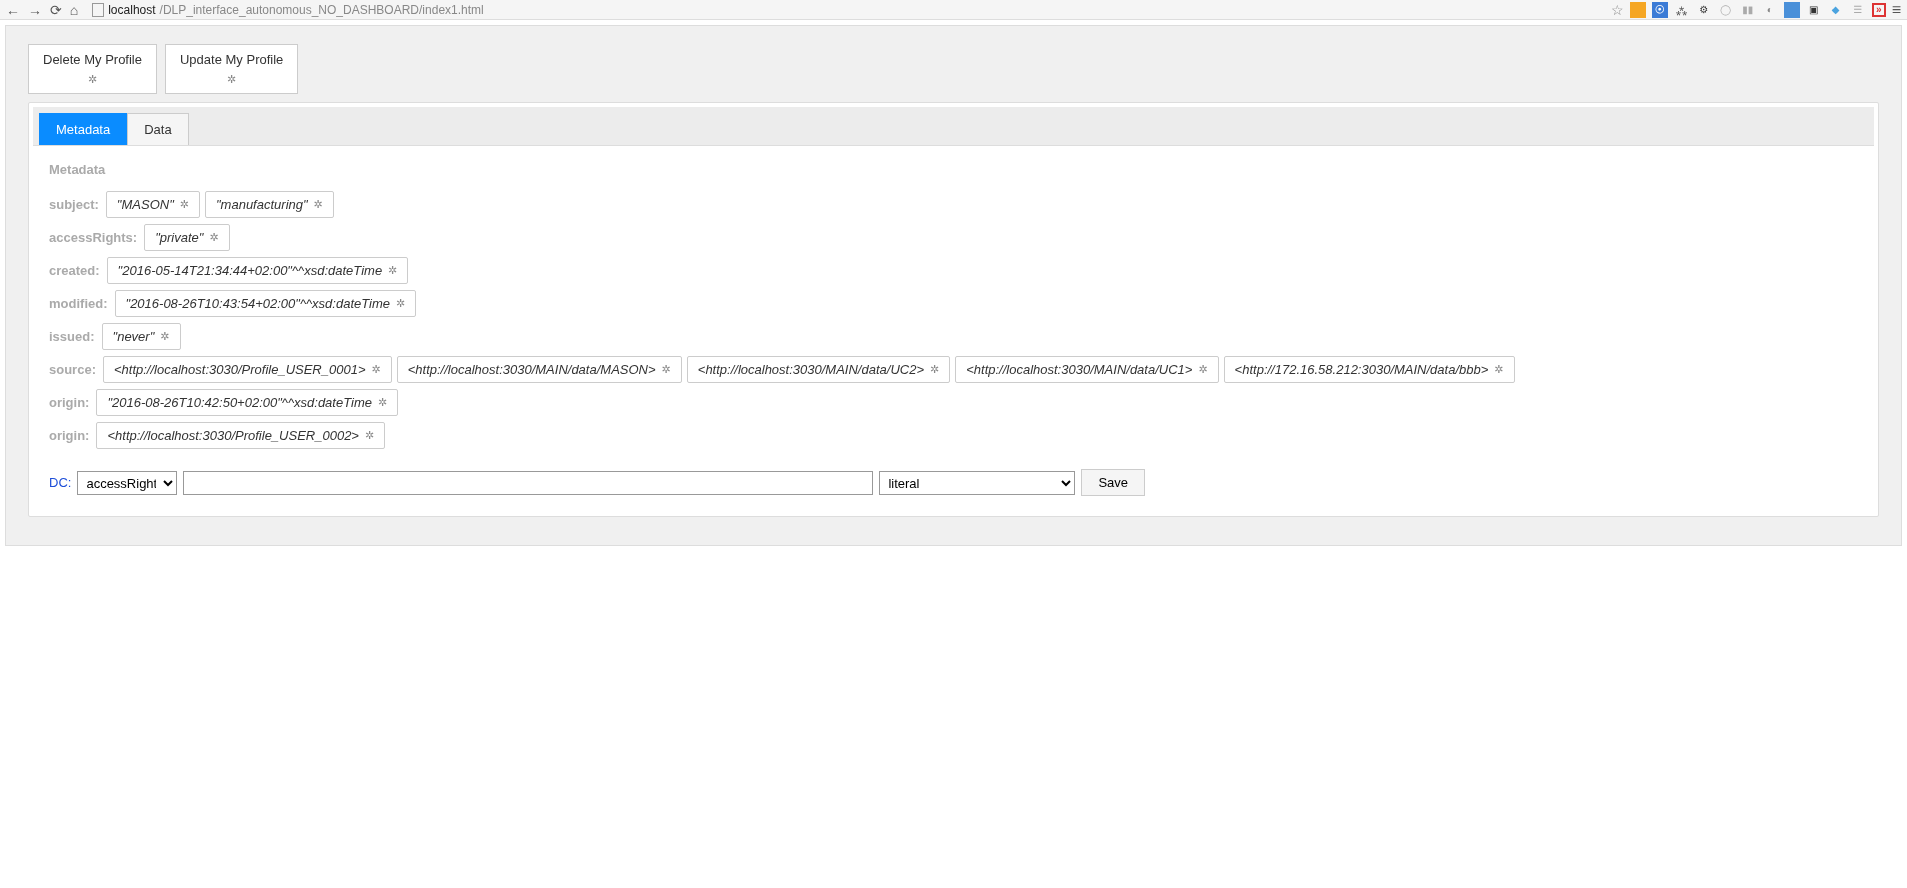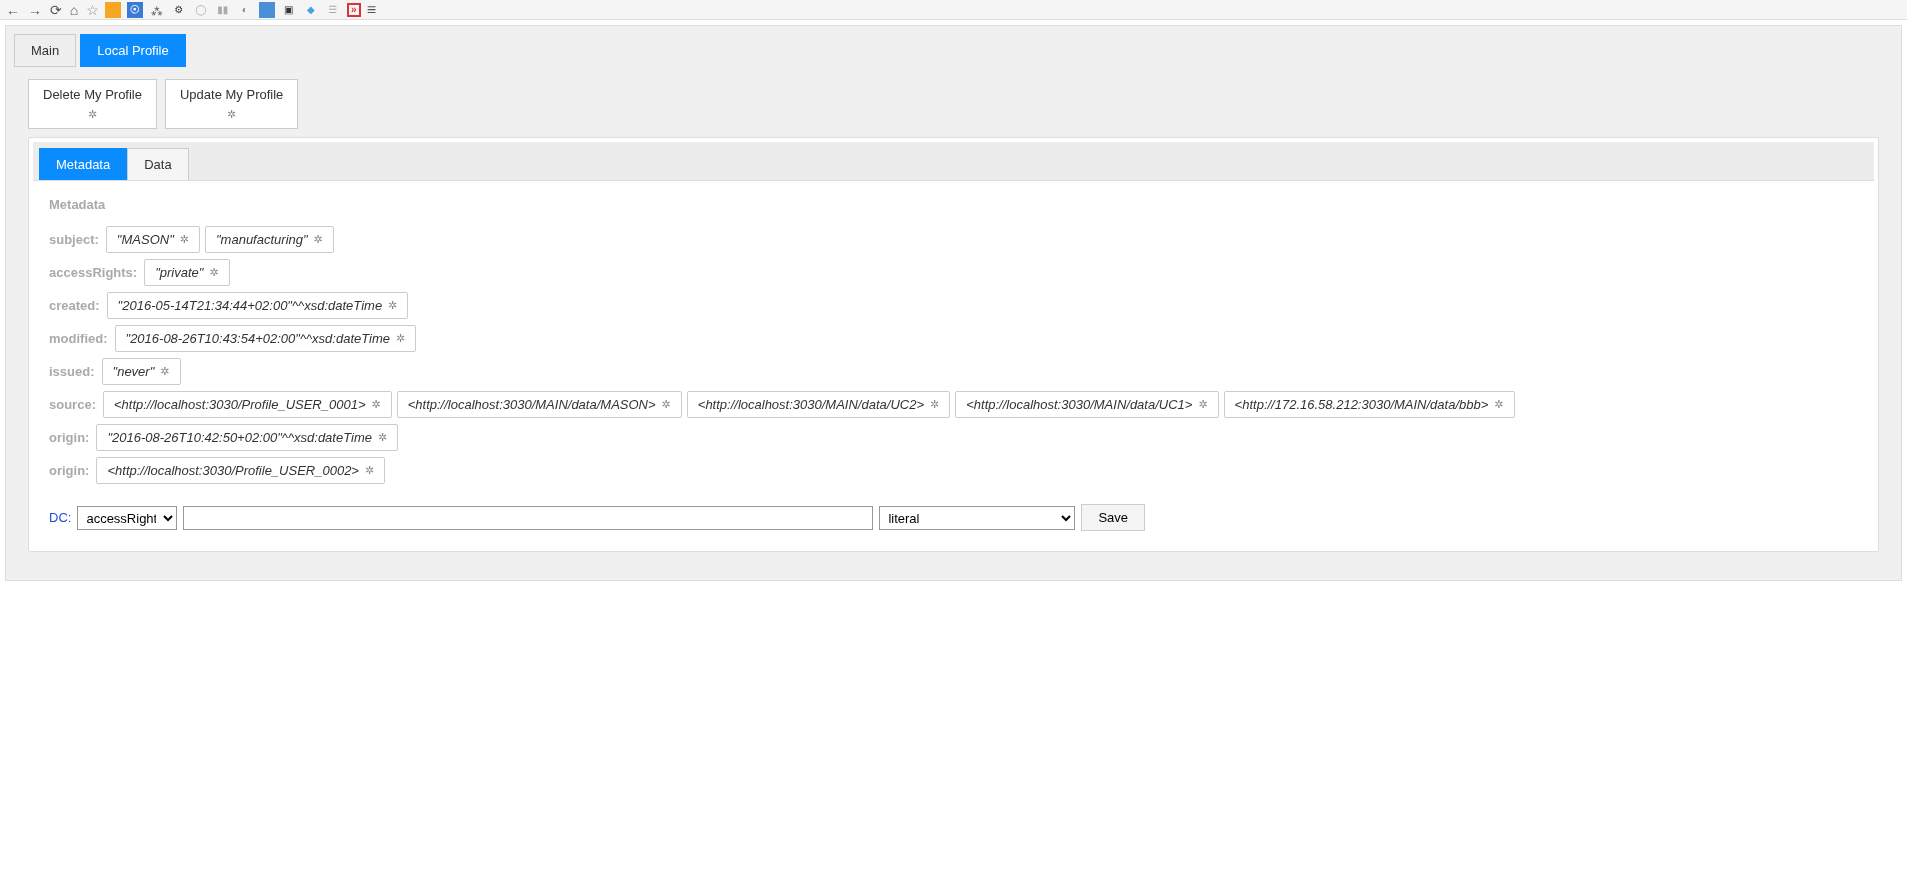--- a/index.html
+++ b/index.html
@@ -64,20 +64,25 @@
 </style>
 </head>
 <body>
 
 <div class="browser-chrome">
   <div class="nav-icons">
     <span>←</span>
     <span>→</span>
     <span>⟳</span>
     <span>⌂</span>
+  </div>
+  <div class="addr-bar">
+    <span class="page-icon"></span>
+    <span class="addr-host">localhost</span>
+      <span class="addr-path">/DLP_interface_autonomous_NO_DASHBOARD/index1.html</span>
   </div>
   <div class="ext-icons">
     <span class="star">☆</span>
     <span class="ext-icon" style="background:#f5a623"></span>
     <span class="ext-icon" style="background:#3b7bd6;color:#fff">⦿</span>
     <span class="ext-icon" style="color:#555">⁂</span>
     <span class="ext-icon" style="color:#333">⚙</span>
     <span class="ext-icon" style="color:#aaa">◯</span>
     <span class="ext-icon" style="color:#aaa">▮▮</span>
     <span class="ext-icon" style="color:#888">◐</span>
@@ -85,24 +90,20 @@
     <span class="ext-icon" style="color:#333">▣</span>
     <span class="ext-icon" style="color:#4aa3df">◆</span>
     <span class="ext-icon" style="color:#aaa">☰</span>
     <span class="ext-icon" style="border:2px solid #d33;color:#d33;width:14px;height:14px;font-weight:bold">»</span>
     <span class="menu-lines">≡</span>
   </div>
 </div>
 
 <div class="app-body outer-border">
 
-  <div class="top-tabs">
-    <div class="tab-btn">Main</div>
-    <div class="tab-btn active">Local Profile</div>
-  </div>
 
   <div class="profile-actions">
     <button class="action-btn">
       <span>Delete My Profile</span>
       <span class="gear-mini">✲</span>
     </button>
     <button class="action-btn">
       <span>Update My Profile</span>
       <span class="gear-mini">✲</span>
     </button>

